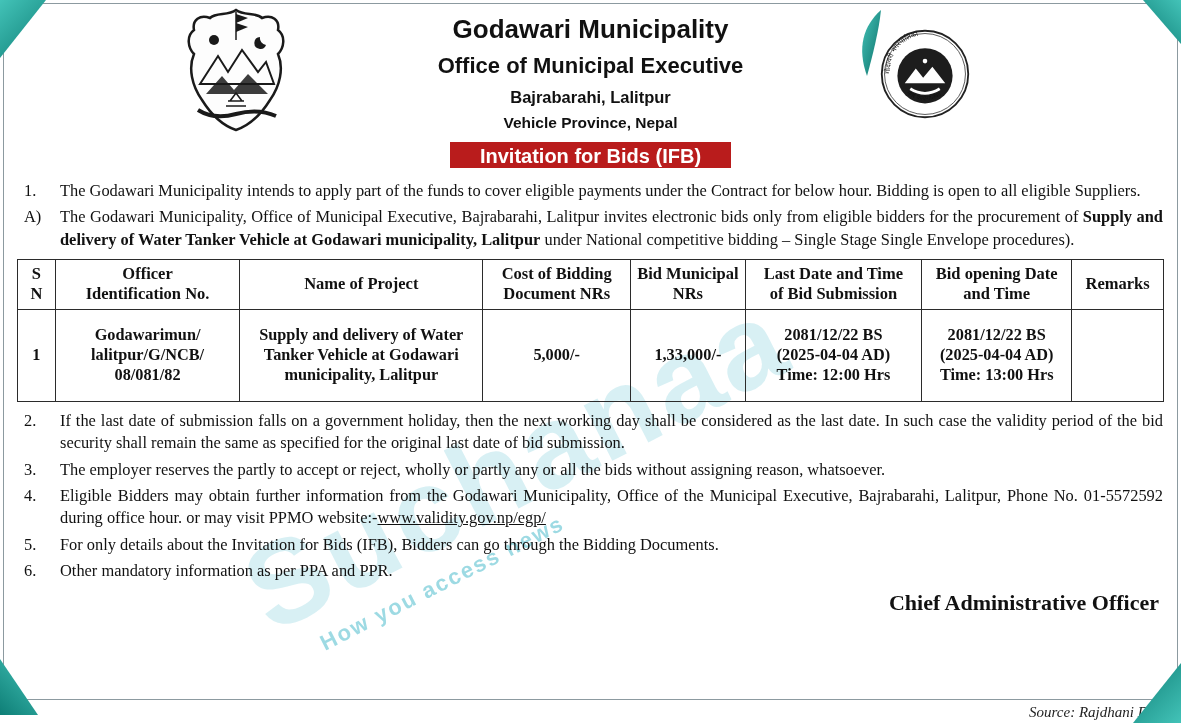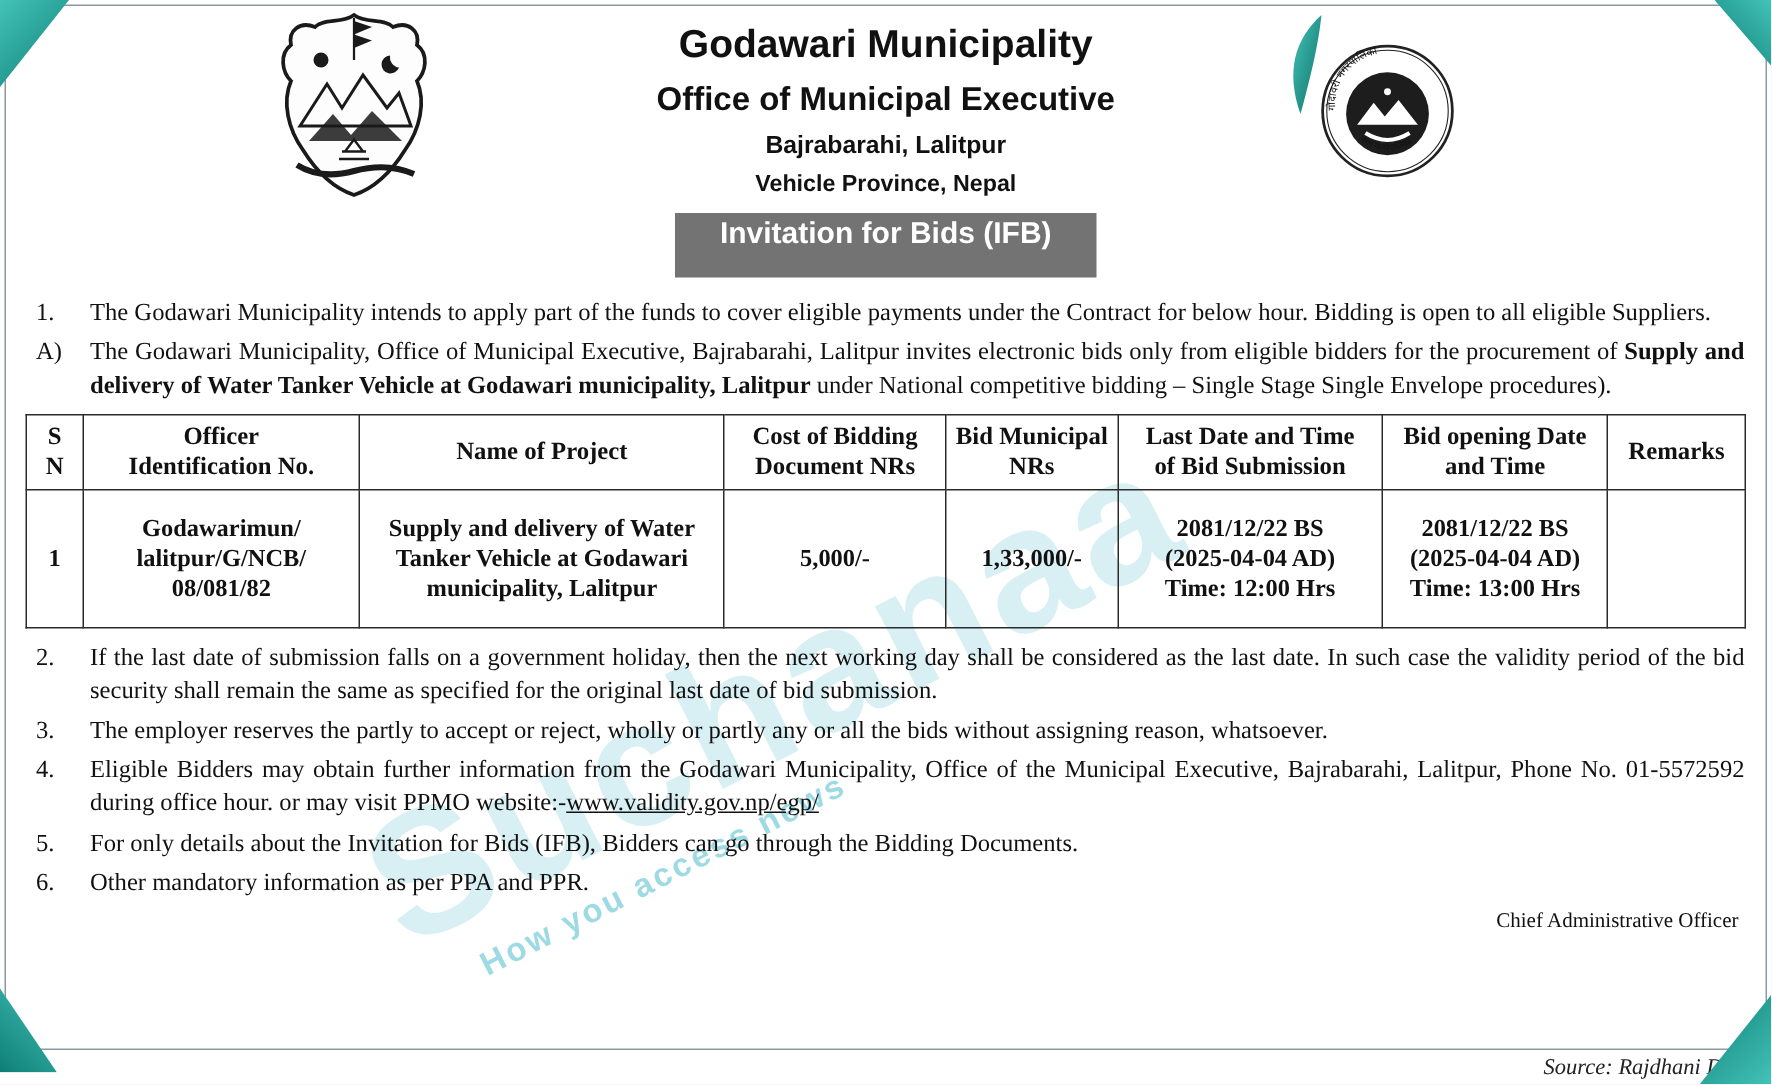--- a/index.html
+++ b/index.html
@@ -36,40 +36,40 @@
   
   .header { position: relative; text-align: center; padding-top: 10px; }
   .emblem-left  { position: absolute; left: 180px; top: 2px; }
   .decor-leaf   { position: absolute; right: 292px; top: 4px; }
   .emblem-right { position: absolute; right: 206px; top: 24px; }
   .title    { font: bold 26px   "Liberation Sans", sans-serif; }
   .subtitle { font: bold 22px   "Liberation Sans", sans-serif; margin-top: 8px; }
   .addr     { font: bold 16.5px "Liberation Sans", sans-serif; margin-top: 9px; }
   .prov     { font: bold 15.5px "Liberation Sans", sans-serif; margin-top: 7px; }
   .banner-wrap { margin-top: 10px; }
-  .banner { display: inline-block; background: #737373; color: #ffffff;
-    font: bold 20px "Liberation Sans", sans-serif; padding: 3px 30px 17px; }
+  .banner { display: inline-block; background: #b91c1c; color: #ffffff;
+    font: bold 20px "Liberation Sans", sans-serif; padding: 3px 30px 0; }
   .pubdate { font: bold 15.5px "Liberation Sans", sans-serif; margin-top: 9px; }
   
   .clause { display: flex; font-size: 16.4px; line-height: 1.36;
     margin: 4px 14px 0 20px; }
   .clause.first { margin-top: 12px; }
   .clause.after-table { margin-top: 8px; }
   .marker { flex: none; width: 36px; }
   .ctext  { flex: 1; text-align: justify; }
   .link { color: inherit; text-decoration: underline; cursor: pointer; }
   
   table { border-collapse: collapse; table-layout: fixed;
     width: calc(100% - 26px); margin: 8px 13px 0; font-size: 16.3px; }
   th, td { border: 1.4px solid #2b2b2b; text-align: center;
     vertical-align: middle; padding: 3px 4px; white-space: pre-line; font-weight: bold; }
   th { font-weight: bold; height: 50px; font-size: 16.5px; }
   tbody td { height: 92px; }
   
-  .signature { font-weight: normal; font-size: 14px; text-align: right;
+  .signature { font-weight: bold; font-size: 22px; text-align: right;
     margin: 8px 18px 0 0; }
   .source { position: absolute; right: 10px; bottom: 2px; z-index: 2;
     font: italic 15px "Liberation Serif", "DejaVu Serif", serif; color: #222; }
 </style>
 </head>
 <body>
 
 <div class="sheet">
 
   <div class="watermark">

